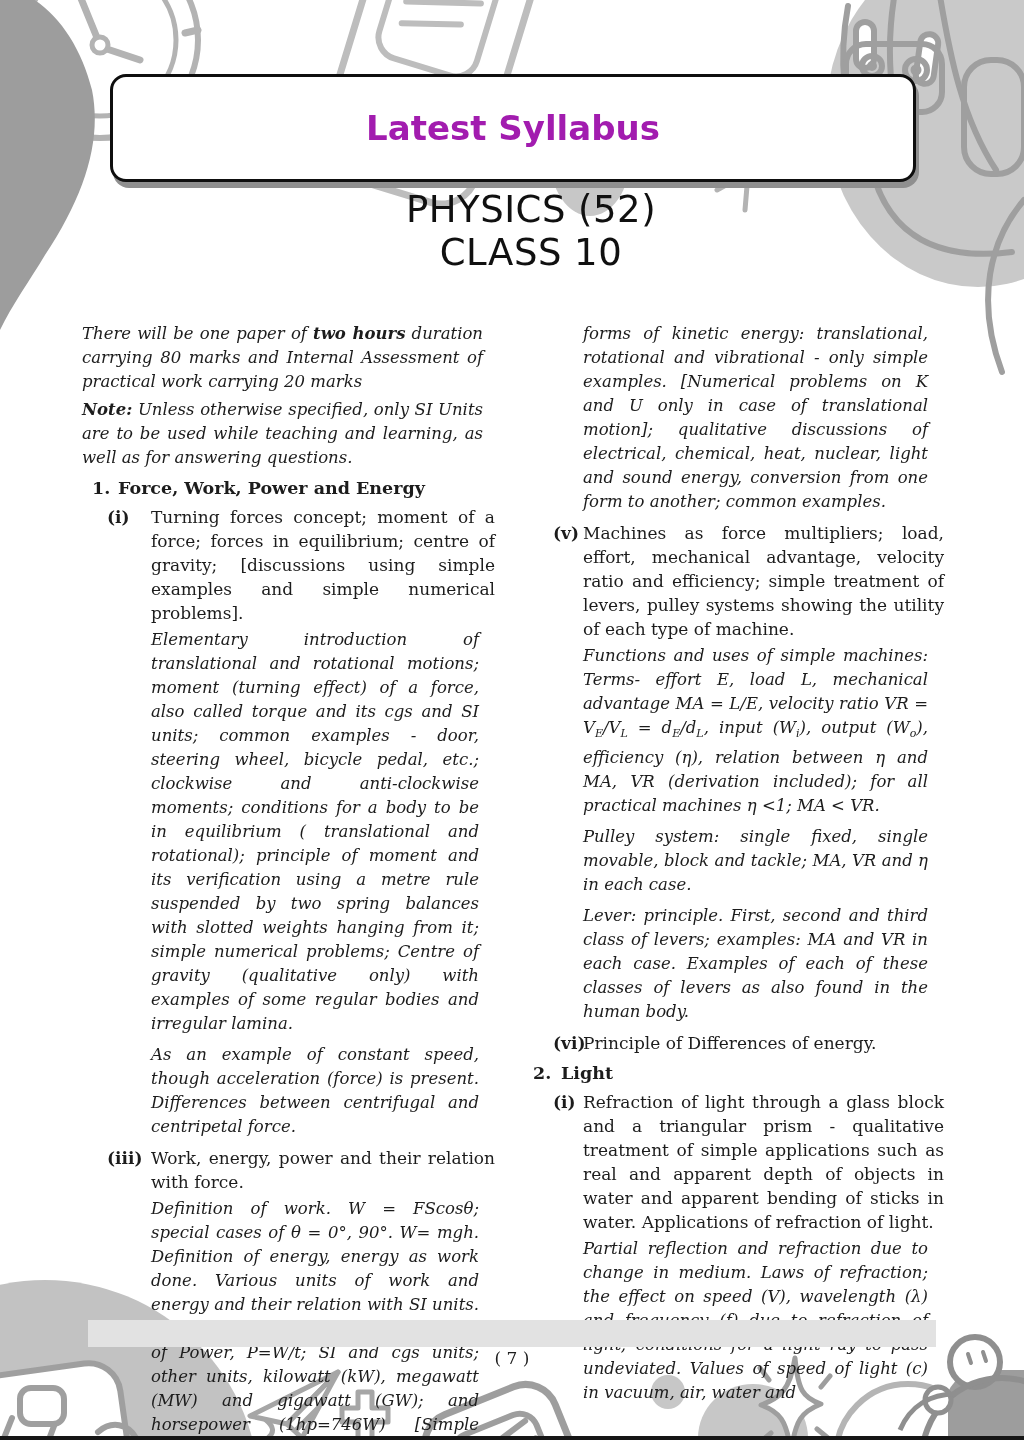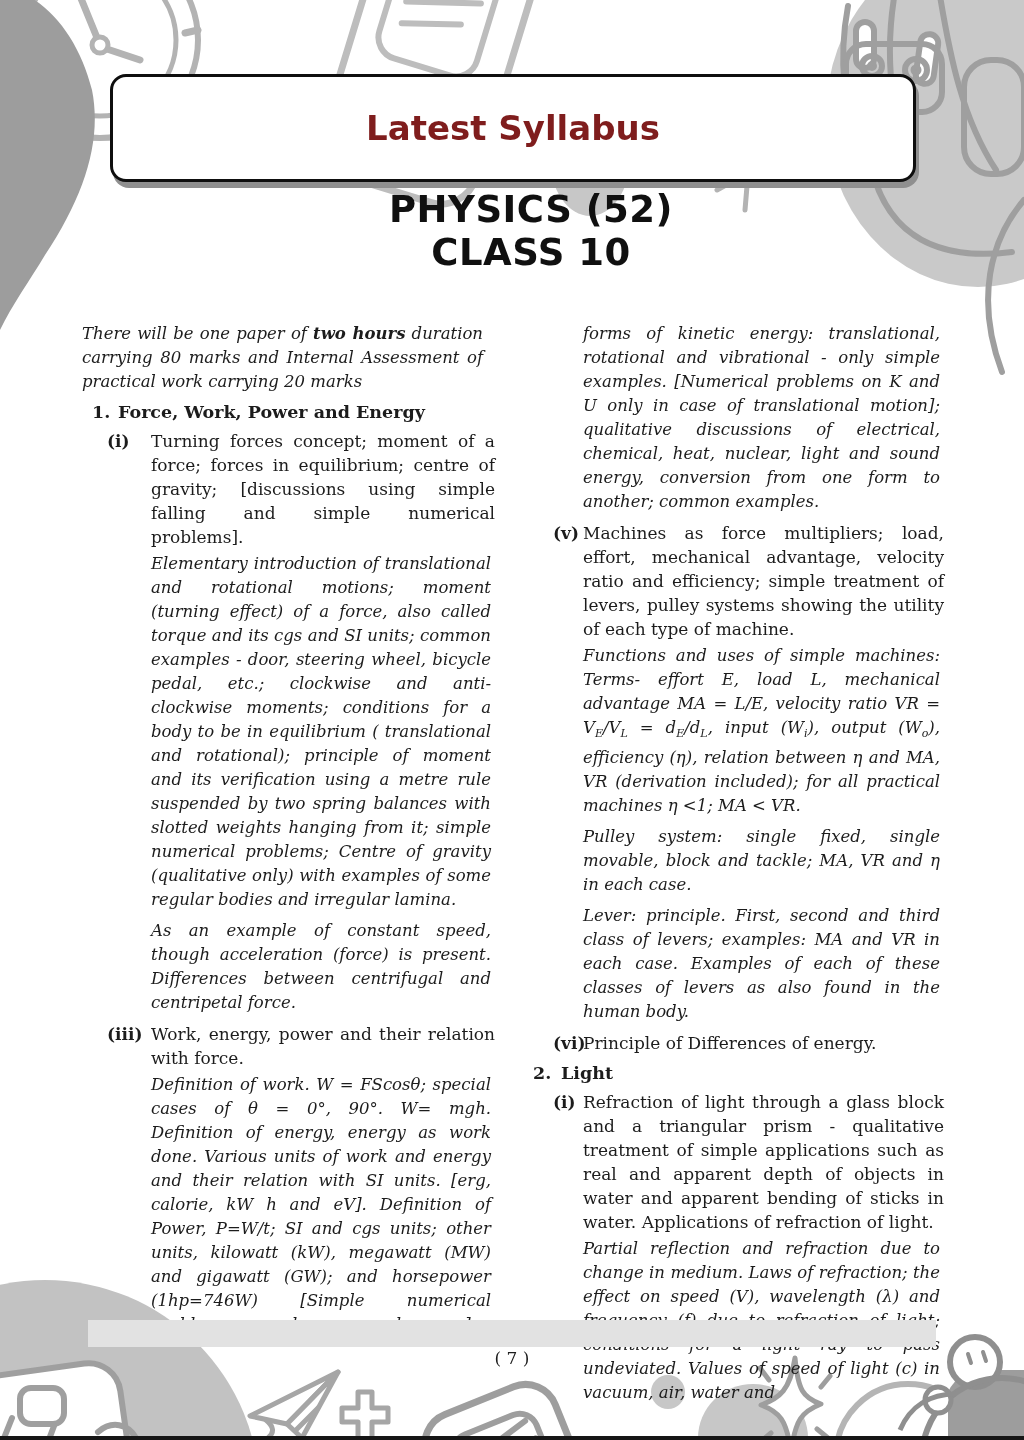--- a/index.html
+++ b/index.html
@@ -3,36 +3,36 @@
 <meta charset="utf-8">
 <style>
   html,body{margin:0;padding:0;background:#ffffff;}
   .page{position:relative;width:1024px;height:1440px;overflow:hidden;background:#fff;
         font-family:"DejaVu Serif", serif;color:#1c1c1c;}
   .deco{position:absolute;left:0;top:0;z-index:1;pointer-events:none;}
   
   .banner{position:absolute;left:110px;top:74px;width:800px;height:102px;background:#fff;
           border:3px solid #0e0e0e;border-radius:16px;box-shadow:3px 6px 0 #8f8f8f;
           display:flex;align-items:center;justify-content:center;z-index:3;}
-  .banner-title{font-family:"DejaVu Sans", sans-serif;font-weight:bold;font-size:34px;color:#7f1d1d;}
+  .banner-title{font-family:"DejaVu Sans", sans-serif;font-weight:bold;font-size:34px;color:#a21caf;}
   .masthead{position:absolute;left:0;top:188px;width:100%;text-align:center;z-index:2;}
-  .masthead div{font-family:"DejaVu Sans", sans-serif;font-weight:bold;font-size:37px;
+  .masthead div{font-family:"DejaVu Sans", sans-serif;font-weight:normal;font-size:37px;
                 line-height:1.17;color:#101010;letter-spacing:0.5px;padding-left:38px;}
   
   .cols{position:absolute;left:82px;top:322px;width:862px;display:flex;gap:36px;z-index:2;}
   .col{width:413px;}
   .para-italic{font-style:italic;font-size:16.5px;line-height:24px;text-align:justify;margin:0 12px 4px 0;}
   .heading{display:flex;font-weight:bold;font-size:17.5px;line-height:24px;margin:6px 0 4px 0;}
   .h-num{box-sizing:border-box;width:36px;padding-left:10px;flex:none;}
   .h-title{flex:1;}
   .item{display:flex;margin:5px 0 3px 0;}
   .marker{box-sizing:border-box;width:69px;padding-left:25px;flex:none;font-weight:bold;
           font-size:17px;line-height:24px;}
   .item-text{flex:1;font-size:17px;line-height:24px;text-align:justify;}
-  .sub{margin:3px 4px 7px 69px;font-style:italic;font-size:16.5px;line-height:24px;text-align:justify;}
+  .sub{margin:3px 16px 7px 69px;font-style:italic;font-size:16.5px;line-height:24px;text-align:justify;}
   .col-right .marker{width:52px;padding-left:22px;}
   .col-right .sub{margin-left:52px;}
   .col-right .h-num{width:30px;padding-left:2px;}
   sub,sup{font-size:11px;}
   
   .footer-bar{position:absolute;left:88px;top:1320px;width:848px;height:27px;background:#e2e2e2;z-index:2;}
   .page-num{position:absolute;left:0;top:1348px;width:100%;text-align:center;
             font-size:17px;z-index:2;}
   .bottom-strip{position:absolute;left:0;bottom:0;width:100%;height:4px;background:#161616;z-index:4;}
 </style>
@@ -126,27 +126,28 @@
   </div>
 
   <div class="masthead">
     <div>PHYSICS (52)</div>
     <div>CLASS 10</div>
   </div>
 
   <div class="cols">
     <div class="col col-left">
       <p class="para-italic">There will be one paper of <b>two hours</b> duration carrying 80 marks and Internal Assessment of practical work carrying 20 marks</p>
+      <p class="para-italic"><b>Note:</b> Unless otherwise specified, only SI Units are to be used while teaching and learning, as well as for answering questions.</p>
       <div class="heading">
         <span class="h-num">1.</span>
         <span class="h-title">Force, Work, Power and Energy</span>
       </div>
       <div class="item">
         <span class="marker">(i)</span>
-        <div class="item-text">Turning forces concept; moment of a force; forces in equilibrium; centre of gravity; [discussions using simple falling and simple numerical problems].</div>
+        <div class="item-text">Turning forces concept; moment of a force; forces in equilibrium; centre of gravity; [discussions using simple examples and simple numerical problems].</div>
       </div>
       <div class="sub">Elementary introduction of translational and rotational motions; moment (turning effect) of a force, also called torque and its cgs and SI units; common examples - door, steering wheel, bicycle pedal, etc.; clockwise and anti-clockwise moments; conditions for a body to be in equilibrium ( translational and rotational); principle of moment and its verification using a metre rule suspended by two spring balances with slotted weights hanging from it; simple numerical problems; Centre of gravity (qualitative only) with examples of some regular bodies and irregular lamina.</div>
       <div class="sub">As an example of constant speed, though acceleration (force) is present. Differences between centrifugal and centripetal force.</div>
       <div class="item">
         <span class="marker">(iii)</span>
         <div class="item-text">Work, energy, power and their relation with force.</div>
       </div>
       <div class="sub">Definition of work. W = FScosθ; special cases of θ = 0°, 90°. W= mgh. Definition of energy, energy as work done. Various units of work and energy and their relation with SI units. [erg, calorie, kW h and eV]. Definition of Power, P=W/t; SI and cgs units; other units, kilowatt (kW), megawatt (MW) and gigawatt (GW); and horsepower (1hp=746W) [Simple numerical problems on work, power and energy].</div>
 
     </div>

